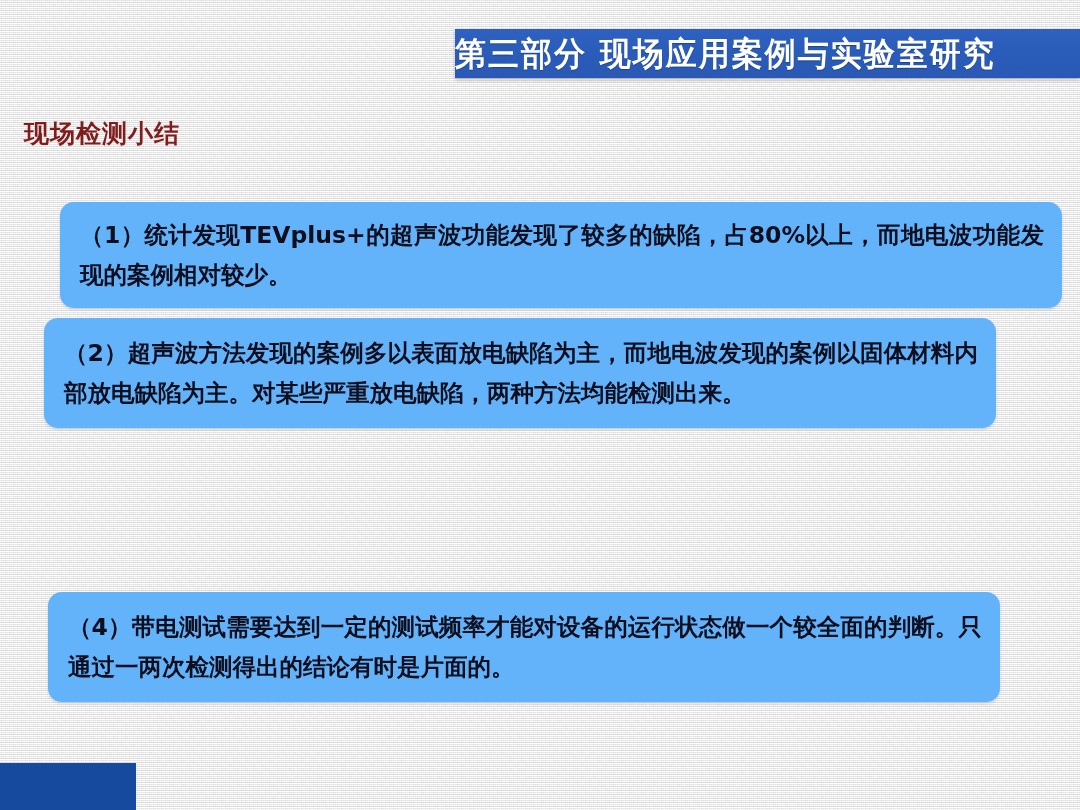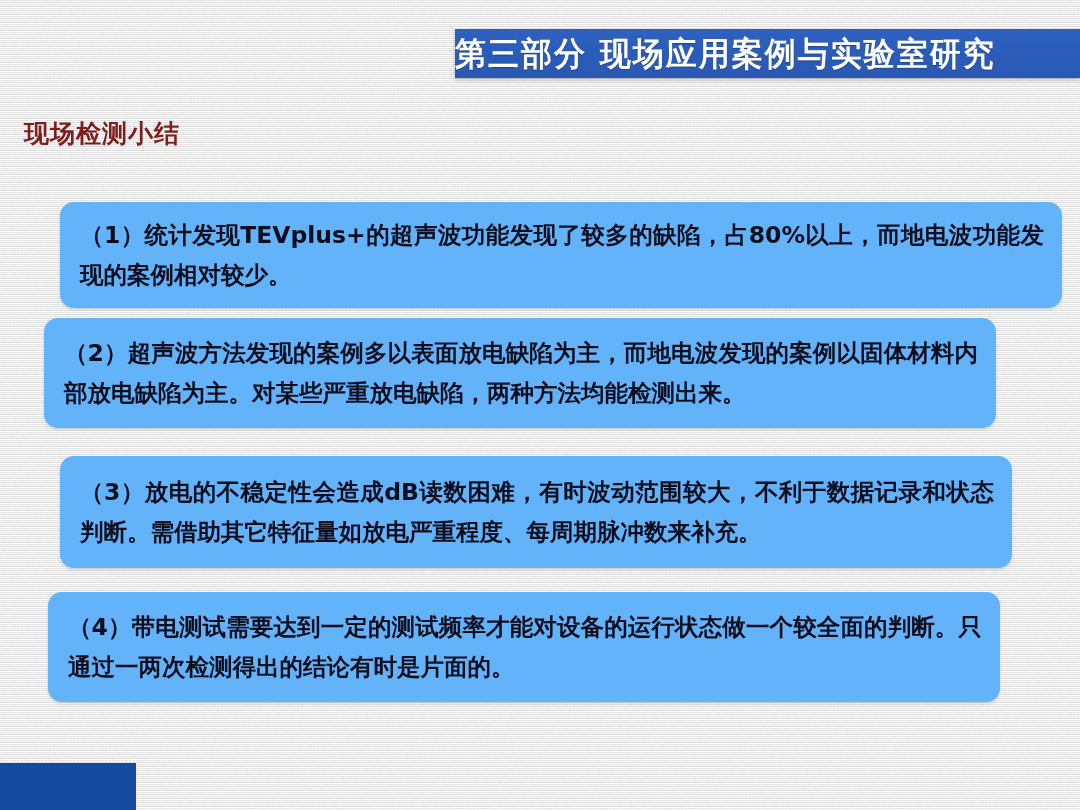--- a/index.html
+++ b/index.html
@@ -152,23 +152,20 @@
   <div id="cards">
 
     <div class="card" id="card-1">
       <div class="card-text">（1）统计发现TEVplus+的超声波功能发现了较多的缺陷，占80%以上，而地电波功能发现的案例相对较少。</div>
     </div>
 
     <div class="card" id="card-2">
       <div class="card-text">（2）超声波方法发现的案例多以表面放电缺陷为主，而地电波发现的案例以固体材料内部放电缺陷为主。对某些严重放电缺陷，两种方法均能检测出来。</div>
     </div>
 
-    <div class="card" id="card-3">
-      <div class="card-text">（3）放电的不稳定性会造成dB读数困难，有时波动范围较大，不利于数据记录和状态判断。需借助其它特征量如放电严重程度、每周期脉冲数来补充。</div>
-    </div>
 
     <div class="card" id="card-4">
       <div class="card-text">（4）带电测试需要达到一定的测试频率才能对设备的运行状态做一个较全面的判断。只通过一两次检测得出的结论有时是片面的。</div>
     </div>
 
   </div>
 
   <div id="footer-block"></div>
 
 </div>

